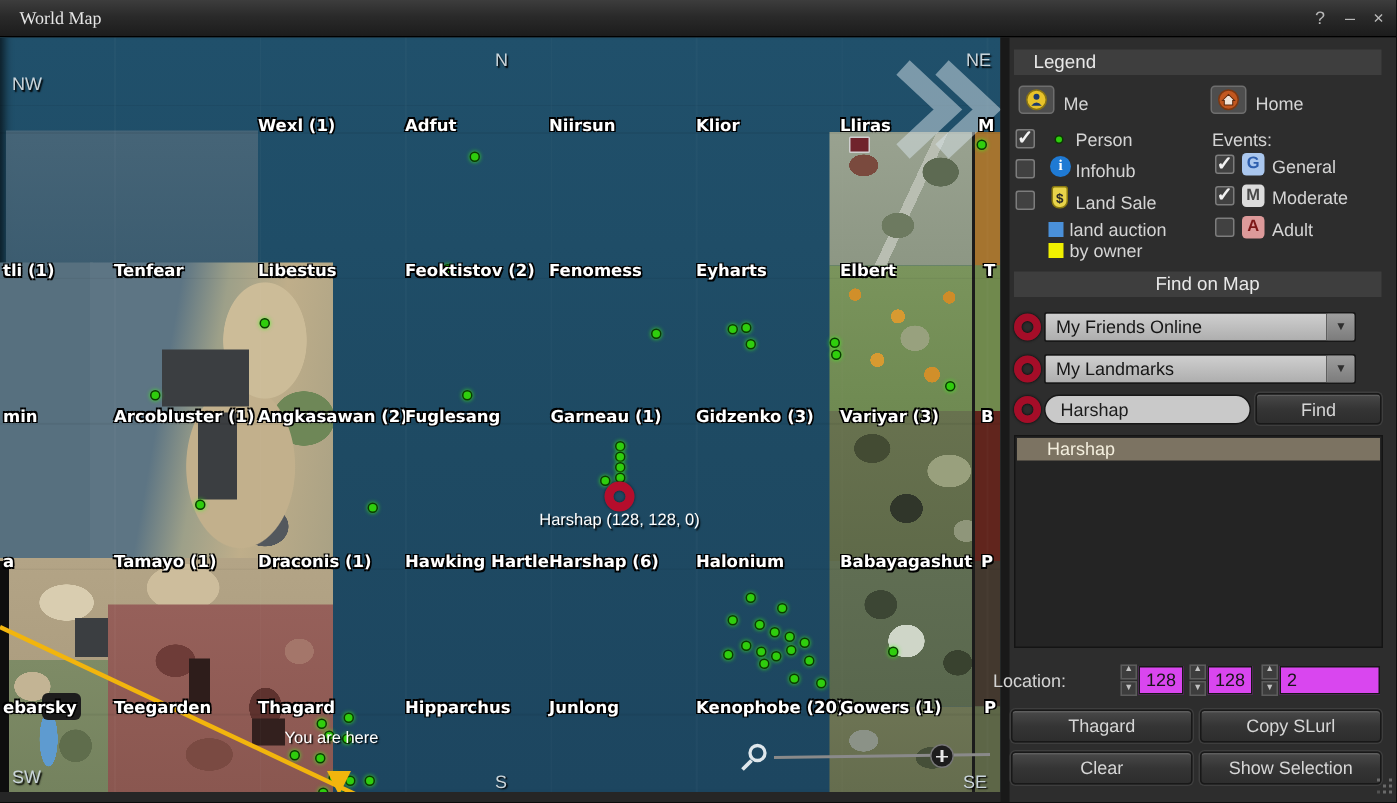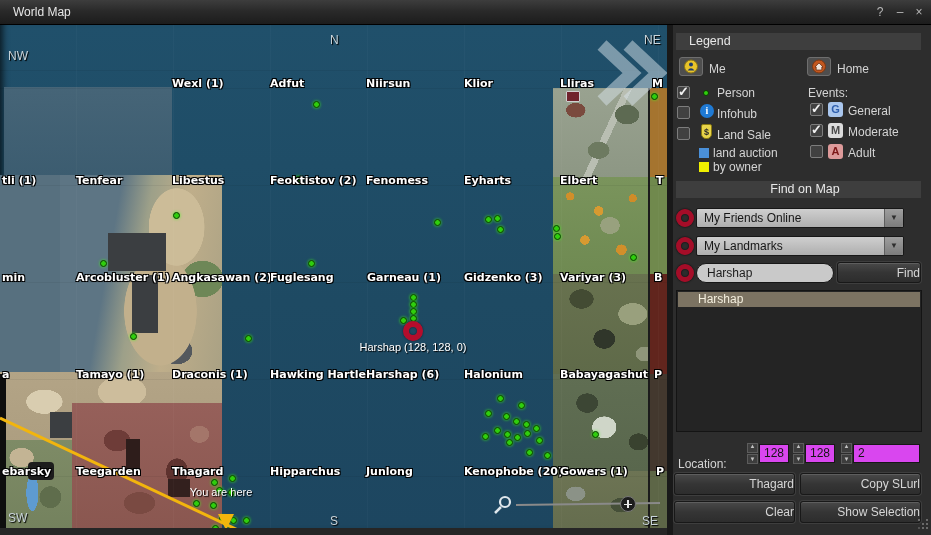--- a/index.html
+++ b/index.html
@@ -4,21 +4,21 @@
 <style>
   * { margin:0; padding:0; box-sizing:border-box; }
   html,body { background:#000; }
   body { font-family:"Liberation Sans", sans-serif; }
   #window { position:relative; width:931px; height:535px; background:#262626; overflow:hidden; outline:1px solid #000; }
 
   
   #titlebar { position:absolute; left:0; top:0; width:931px; height:25px;
     background:linear-gradient(180deg,#3d3d3d 0%,#2a2a2a 45%,#1c1c1c 100%);
     border-bottom:1px solid #000; }
-  #title { position:absolute; left:13px; top:5px; font-size:12px; color:#e6e6e6; }
+  #title { position:absolute; left:13px; top:5px; font-size:12px; color:#e6e6e6;font-family:Liberation Serif, serif; }
   .tbtn { position:absolute; top:4px; width:16px; height:16px; color:#b8b8b8; font-size:12px;
     text-align:center; line-height:16px; cursor:default; }
   #btn-help { left:872px; }
   #btn-min  { left:892px; }
   #btn-close{ left:911px; }
 
   
   #map { position:absolute; left:0; top:25px; width:667px; height:503px; overflow:hidden;
     background:linear-gradient(180deg,#20506b 0%,#1e4a63 55%,#1d4660 100%);
     box-shadow:inset 8px 0 6px -5px rgba(0,0,0,.65); }
@@ -145,21 +145,21 @@
     line-height:18px; padding-left:7px; }
   .combo-arrow { position:absolute; right:0; top:0; width:19px; height:18px;
     background:linear-gradient(180deg,#9e9e9e,#7c7c7c); border-left:1px solid #5e5e5e;
     border-radius:0 2px 2px 0; }
   .combo-arrow::after { content:"\25BC"; position:absolute; left:5px; top:0px; font-size:8px; color:#2e2e2e; line-height:18px; }
   #search-input { position:absolute; width:138px; height:20px; border-radius:10px;
     background:#c9c9c9; border:1px solid #171717; color:#1c1c1c; font-size:12px;
     padding-left:10px; font-family:"Liberation Sans", sans-serif; outline:none; }
   .btn { position:absolute; background:linear-gradient(180deg,#494949 0%,#353535 50%,#2d2d2d 100%);
     border:1px solid #181818; box-shadow:inset 0 1px 0 rgba(255,255,255,.12), 0 0 0 1px #3e3e3e;
-    border-radius:3px; color:#d6d6d6; font-size:12px; text-align:right;
+    border-radius:3px; color:#d6d6d6; font-size:12px; text-align:center;
     font-family:"Liberation Sans", sans-serif; }
   #results-list { position:absolute; background:#242424; border:1px solid #141414; }
   #result-row { position:absolute; background:#7c7362; color:#f3eedd; font-size:12px;
     line-height:15px; padding-left:20px; }
   .spinbox { position:absolute; height:19px; background:#d946ef; border:1px solid #171717;
     color:#161616; font-size:12px; line-height:17px; padding-left:4px; }
   .spinner { position:absolute; width:11px; height:21px; }
   .spinner .up, .spinner .dn { position:absolute; left:0; width:11px; height:10px;
     background:#3d3d3d; border:1px solid #5c5c5c; }
   .spinner .up { top:0; } .spinner .dn { bottom:0; }
@@ -392,21 +392,21 @@
     <span>My Landmarks</span>
     <span class="combo-arrow"></span>
   </div>
   <div class="ring-icon" style="left:676px;top:264px;"></div>
   <input id="search-input" style="left: 696px; top: 263px;" value="Harshap">
   <button class="btn" style="left:837px;top:262px;width:84px;height:21px;">Find</button>
 
   <div id="results-list" style="left:676px;top:290px;width:246px;height:142px;"></div>
   <div id="result-row" style="left:678px;top:292px;width:242px;height:15px;">Harshap</div>
 
-  <span class="lbl" style="left:678px;top:447px;margin-top:10px;">Location:</span>
+  <span class="lbl" style="left:662px;top:447px;">Location:</span>
   <div class="spinner" style="left:747px;top:443px;">
       <span class="up"></span>
       <span class="dn"></span>
     </div>
   <div class="spinbox" style="left:759px;top:444px;width:30px;">128</div>
   <div class="spinner" style="left:793px;top:443px;">
       <span class="up"></span>
       <span class="dn"></span>
     </div>
   <div class="spinbox" style="left:805px;top:444px;width:30px;">128</div>

